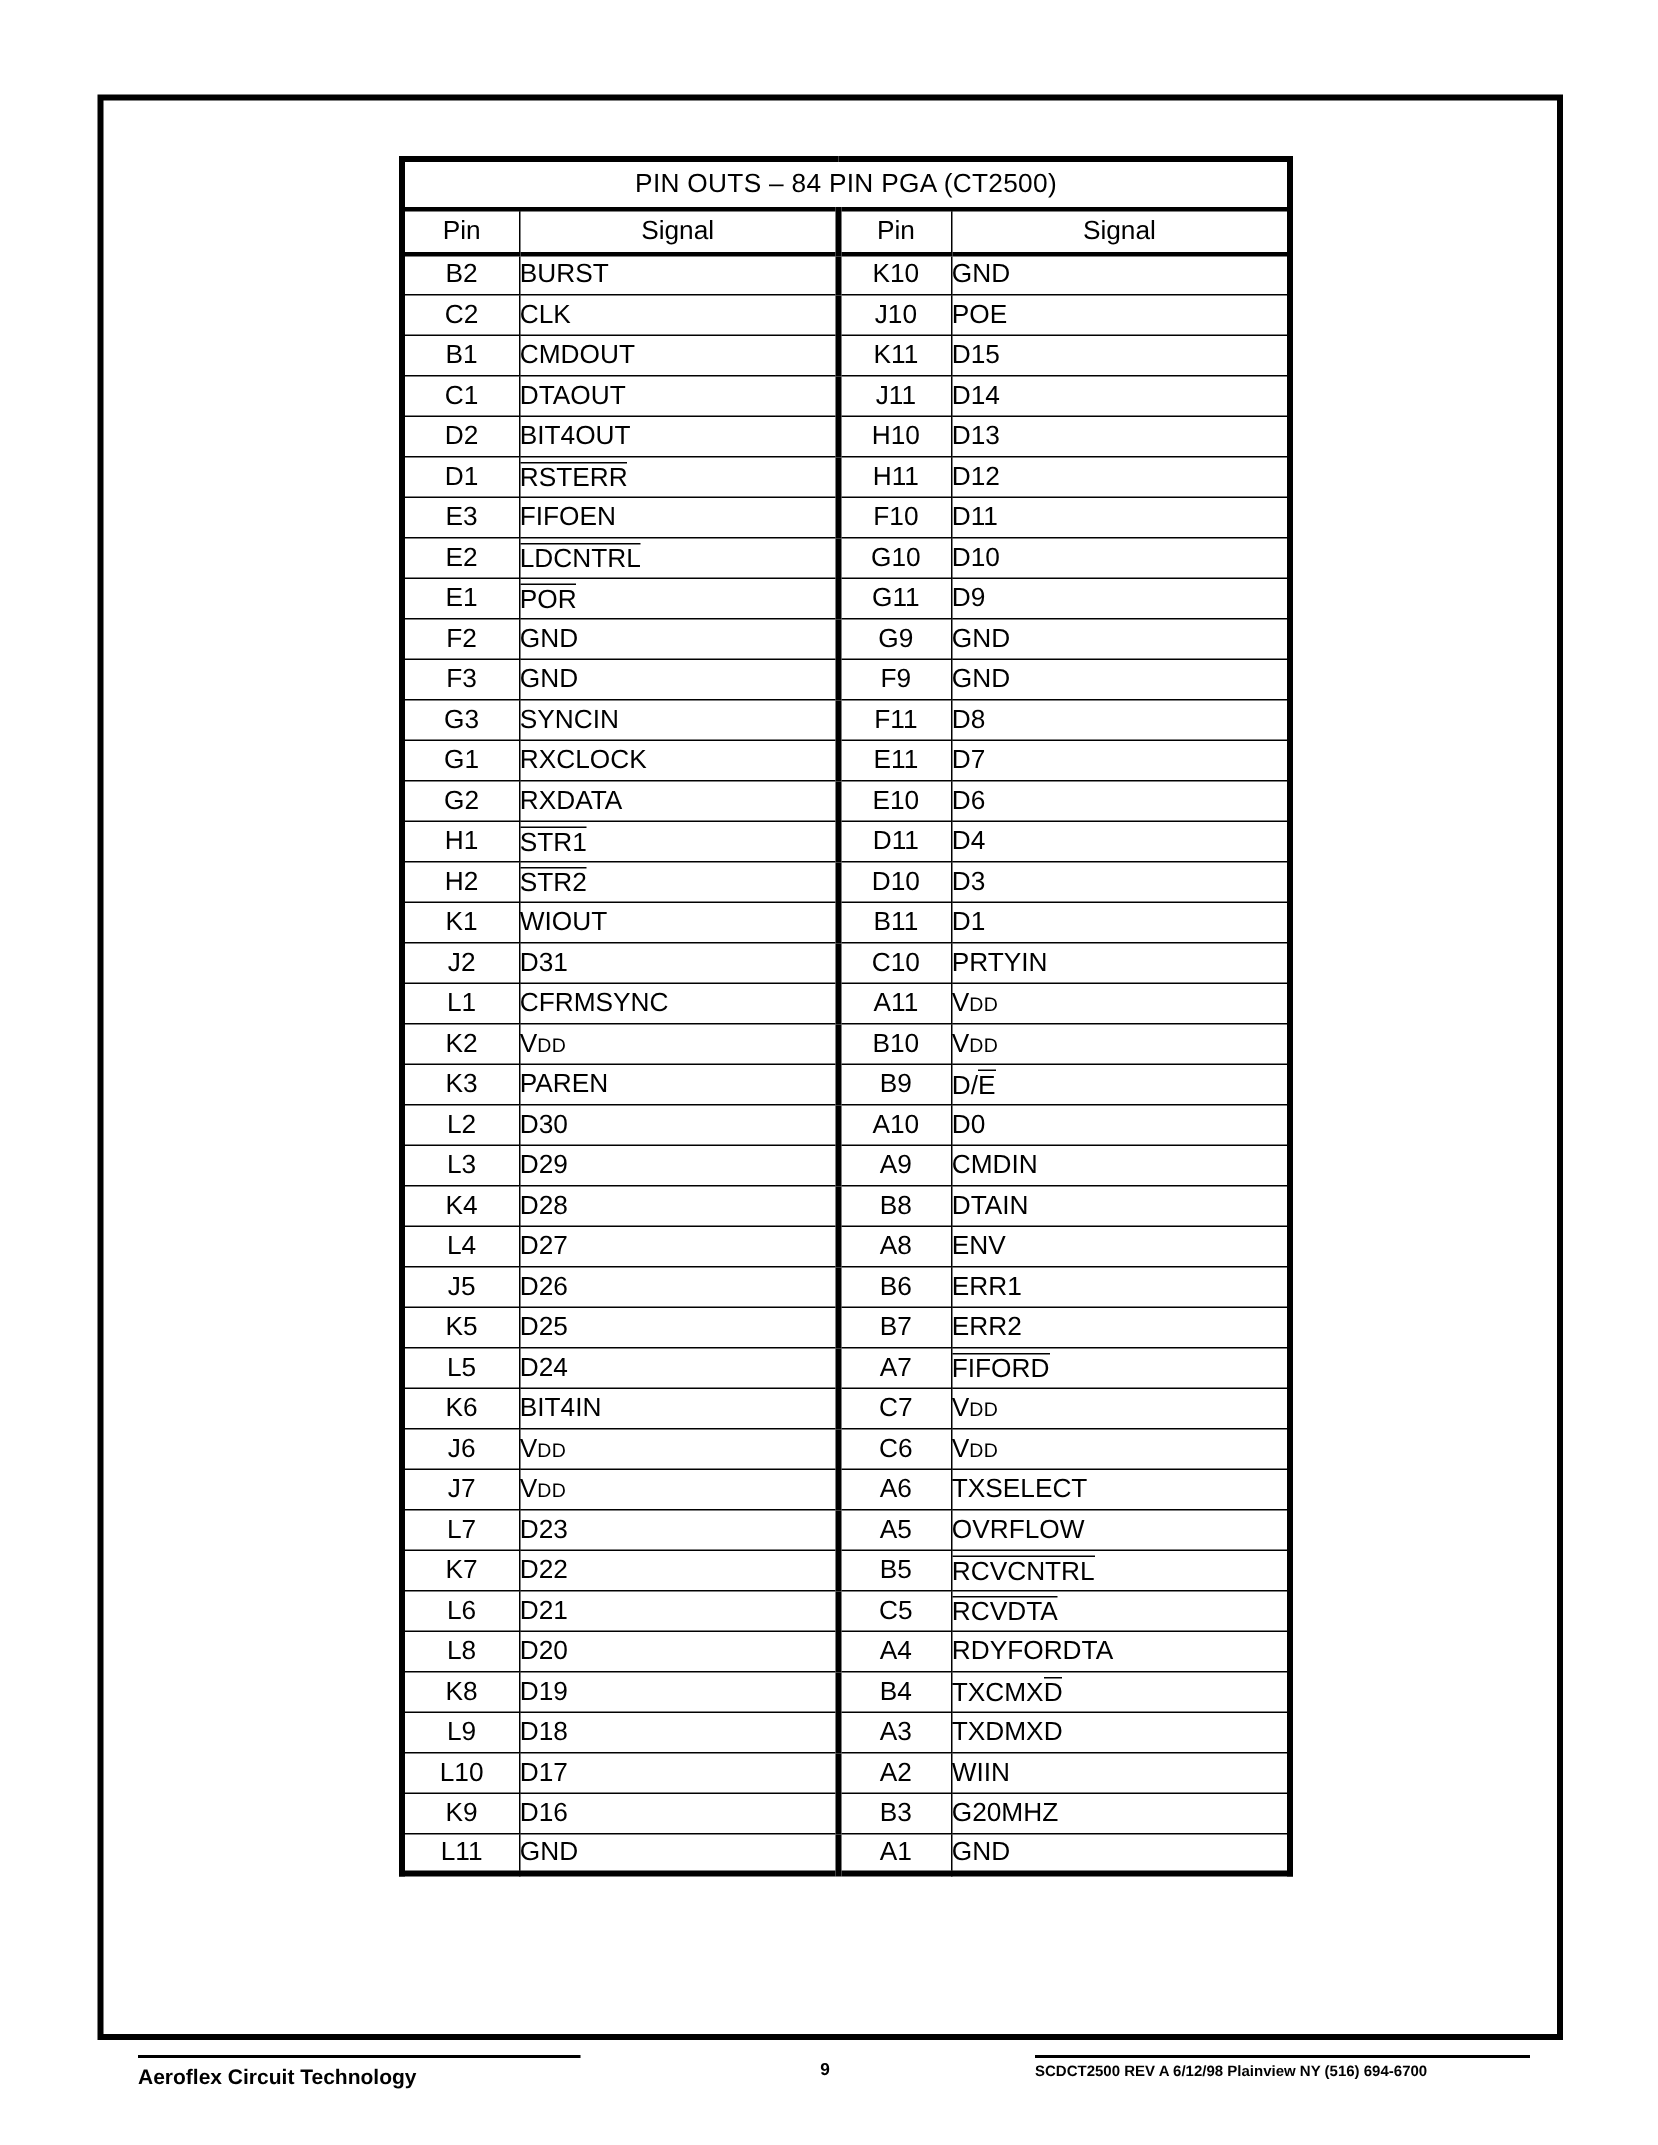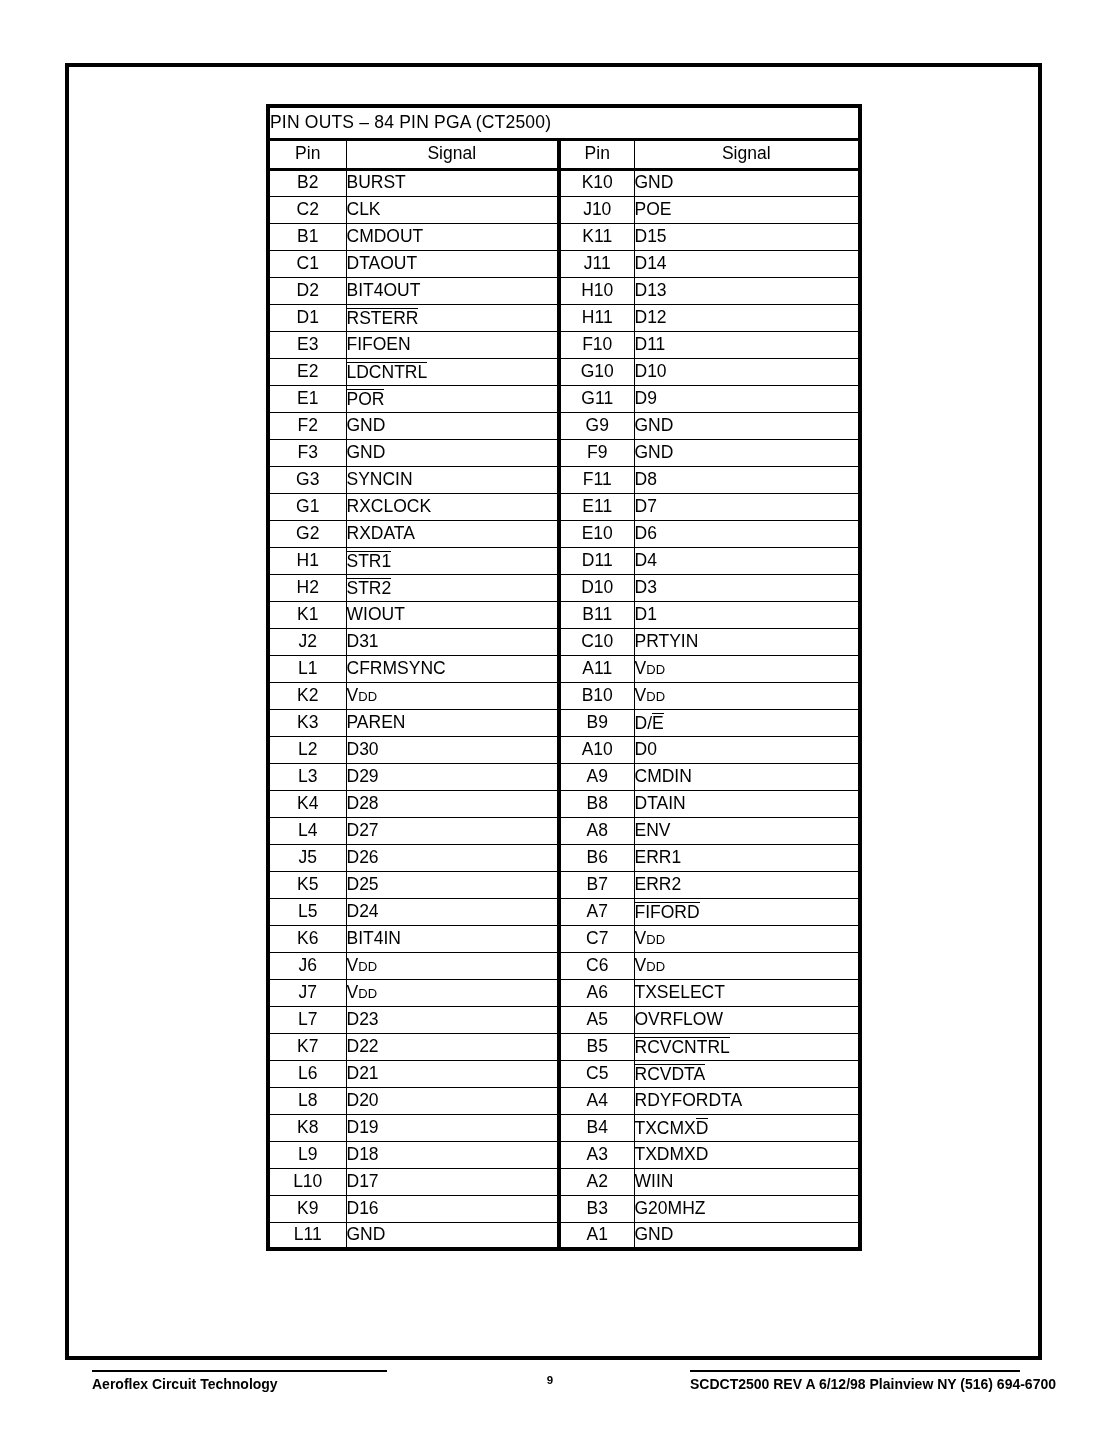--- a/index.html
+++ b/index.html
@@ -51,21 +51,21 @@
     font-weight: normal;
   }
 
   
   #pinout-table {
     border: 4px solid #000;
   }
 
   
   .title-cell {
-    text-align: left;
+    text-align: center;
     font-weight: bold;
     font-size: 19px;
     height: 33px !important;
     letter-spacing: 0.2px;
     border-bottom: 3.5px solid #000 !important;
   }
 
   
   .hdr {
     font-weight: bold;
@@ -137,23 +137,23 @@
     font-weight: bold;
     padding-top: 4px;
   }
   #footer-right {
     position: absolute;
     left: 690px;
     top: 4px;
     width: 330px;
     border-top: 2.5px solid #000;
     padding-top: 4px;
-    font-size: 14px;
+    font-size: 10px;
     font-weight: bold;
-    text-align: center;
+    text-align: left;
     white-space: nowrap;
   }
 </style>
 </head>
 <body>
 
 <div id="page-frame"></div>
 
 <table id="pinout-table">
   <colgroup>

